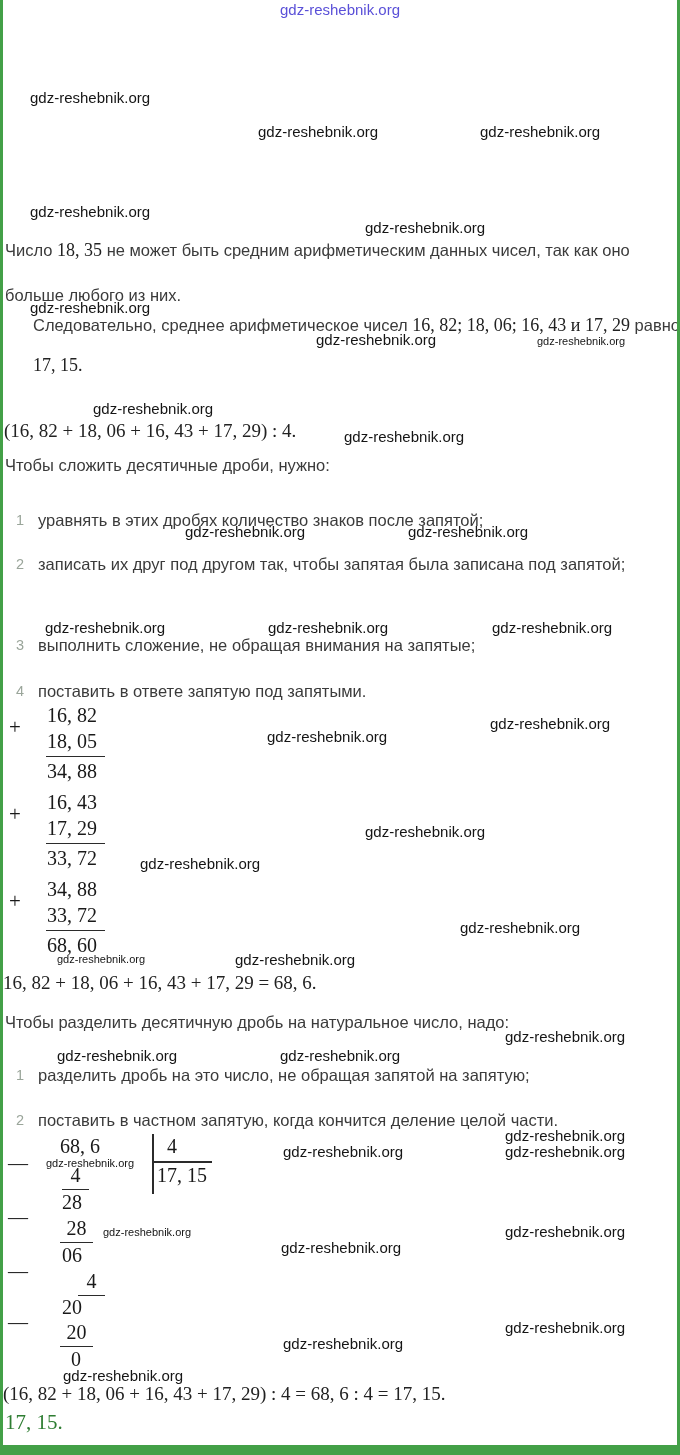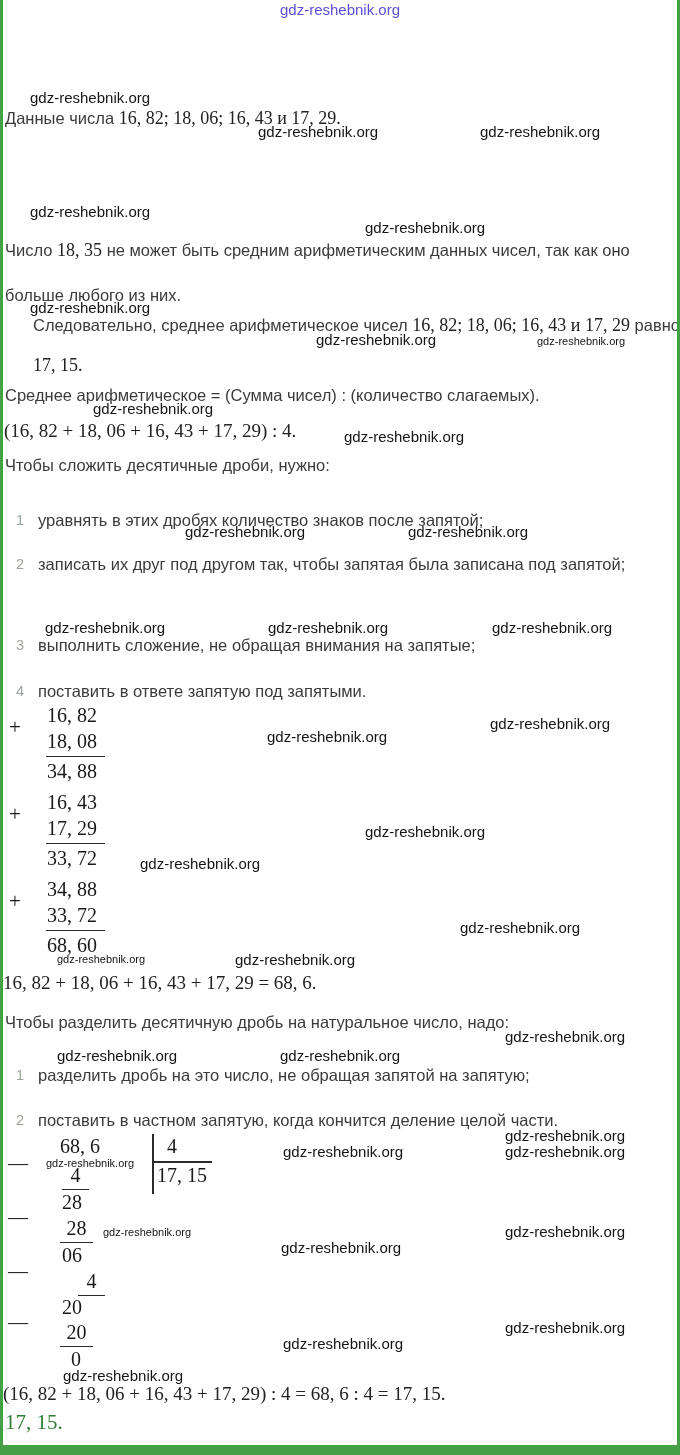--- a/index.html
+++ b/index.html
@@ -67,28 +67,26 @@
   }
 </style>
 </head>
 <body>
 
 <div class="page">
 
   <div class="top-link">gdz-reshebnik.org</div>
 
 
-  <p class="para" style="top:100px"><span>Данные числа </span><span class="m">16, 82; 18, 06; 16, 43 и 17, 29.</span></p>
 
 
   <p class="para lh-wide" style="top:227px"><span>Число </span><span class="m">18, 35</span><span> не может быть средним арифметическим данных чисел, так как оно больше любого из них.</span></p>
 
   <p class="para lh-med" style="top:306px"><span>Следовательно, среднее арифметическое чисел </span><span class="m">16, 82; 18, 06; 16, 43 и 17, 29</span><span> равно </span><span class="m">17, 15.</span></p>
 
-  <p class="para" style="top:378px">Среднее арифметическое = (Сумма чисел) : (количество слагаемых).</p>
 
   <div class="math-line" style="left:4px; top:420px">(16, 82 + 18, 06 + 16, 43 + 17, 29) : 4.</div>
 
   <p class="para" style="top:448px">Чтобы сложить десятичные дроби, нужно:</p>
 
   <div class="rule" style="top:502px">
     <span class="rule-num">1</span>
     <span class="rule-text">уравнять в этих дробях количество знаков после запятой;</span>
   </div>
   <div class="rule" style="top:546px">
@@ -100,21 +98,21 @@
     <span class="rule-text">выполнить сложение, не обращая внимания на запятые;</span>
   </div>
   <div class="rule" style="top:673px">
     <span class="rule-num">4</span>
     <span class="rule-text">поставить в ответе запятую под запятыми.</span>
   </div>
 
   <div class="addition" style="top:700px">
     <span class="plus">+</span>
     <span class="add-row r1">16, 82</span>
-    <span class="add-row r2">18, 08</span>
+    <span class="add-row r2">18, 05</span>
     <span class="add-row r3">34, 88</span>
   </div>
   <div class="addition" style="top:787px">
     <span class="plus">+</span>
     <span class="add-row r1">16, 43</span>
     <span class="add-row r2">17, 29</span>
     <span class="add-row r3">33, 72</span>
   </div>
   <div class="addition" style="top:874px">
     <span class="plus">+</span>

